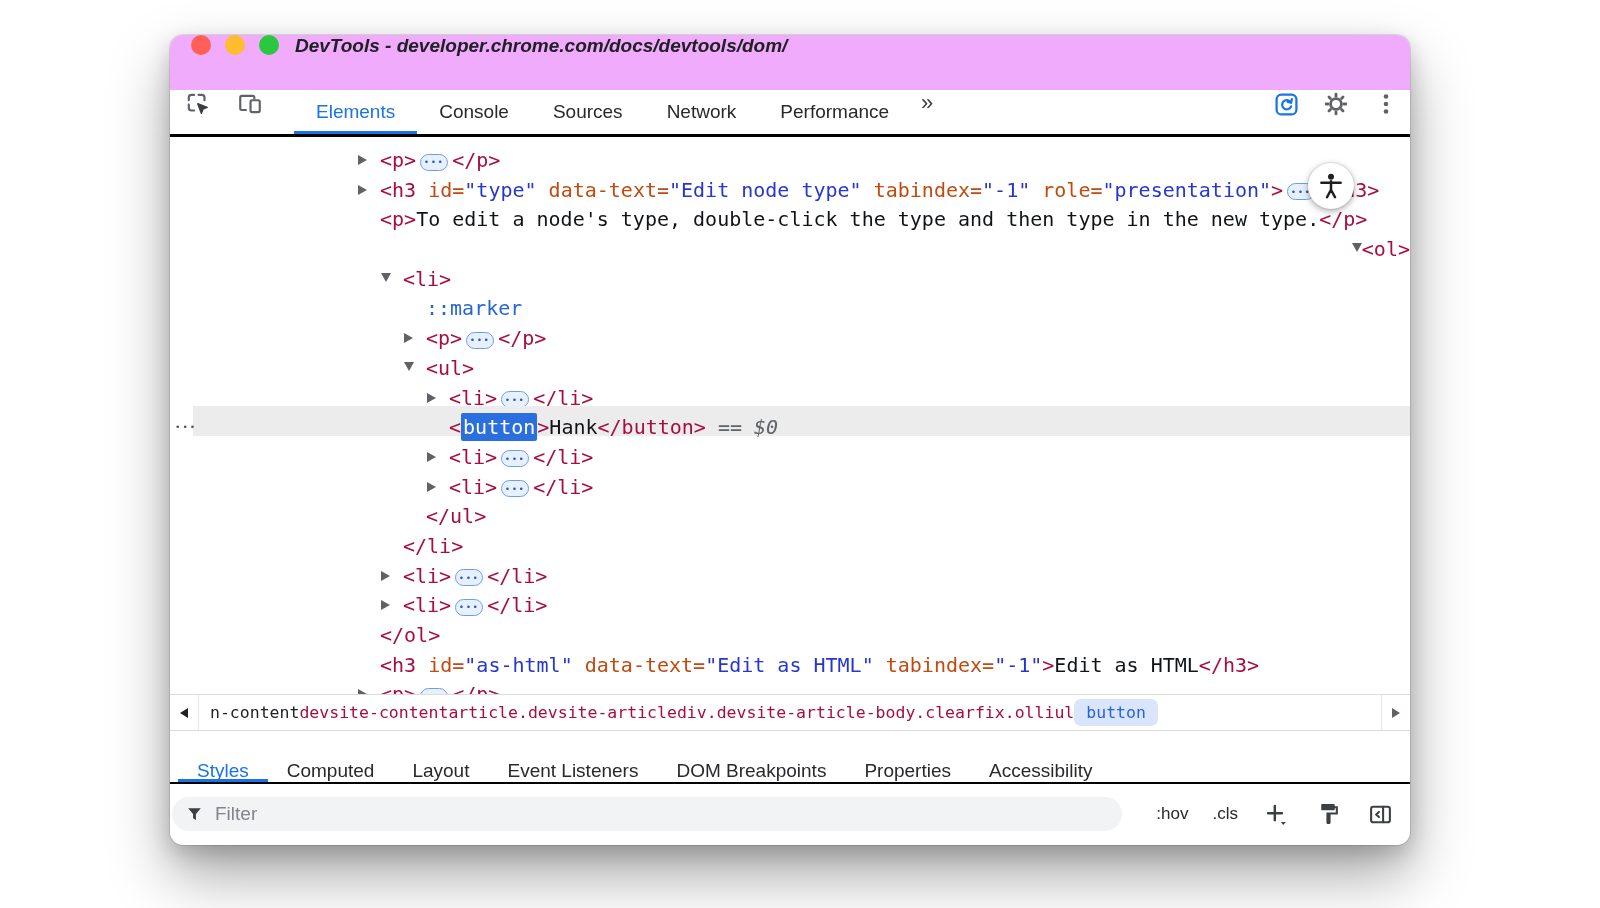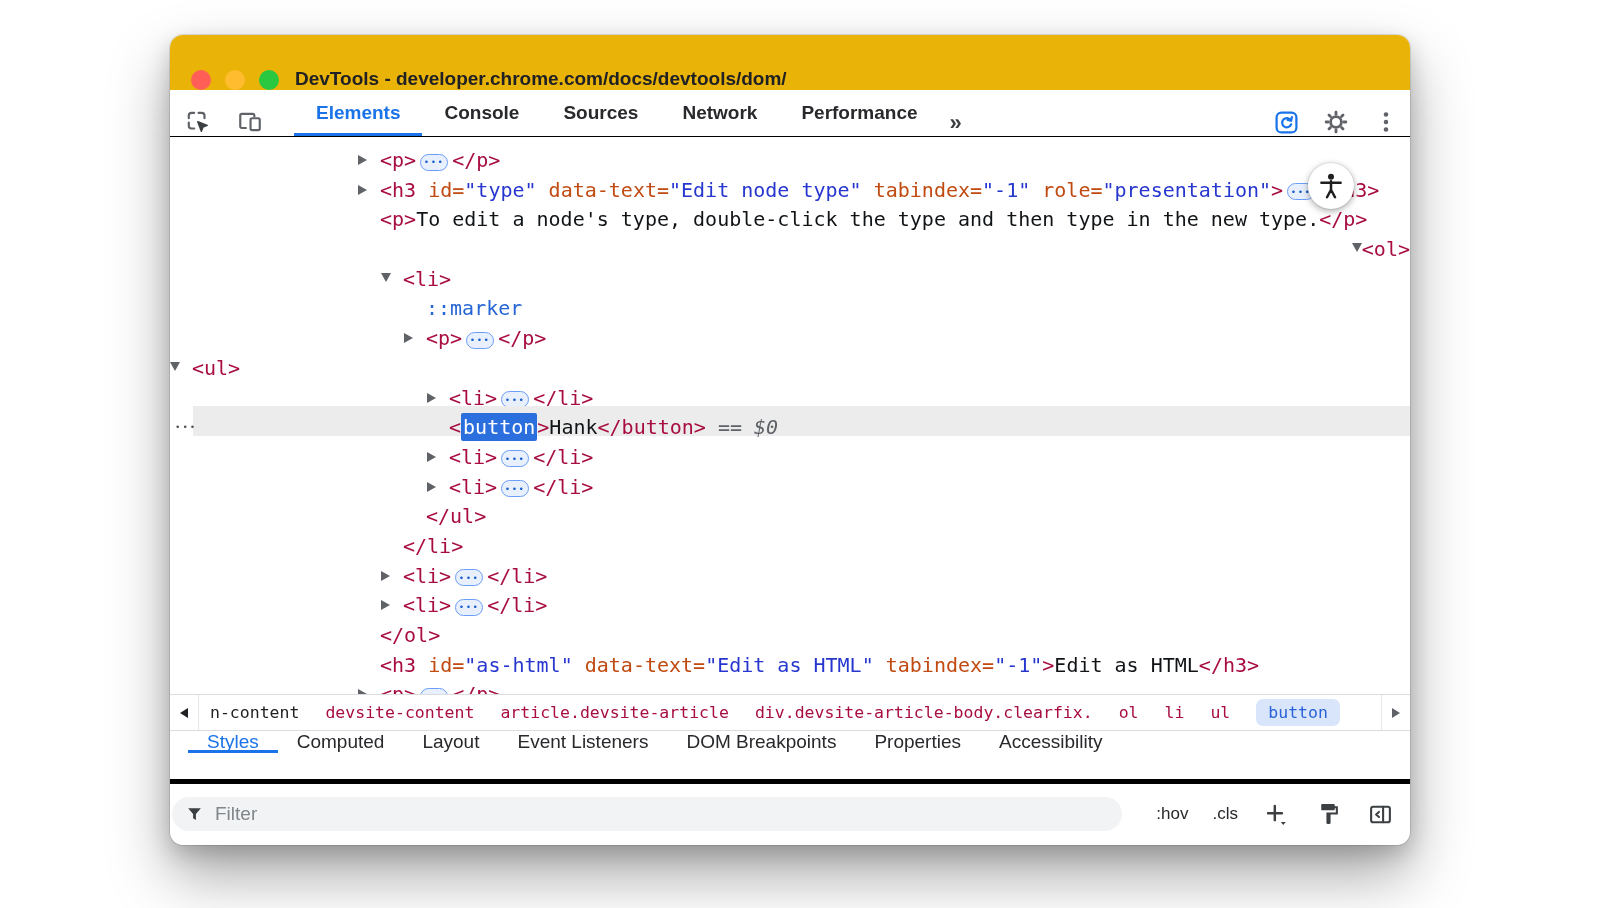--- a/index.html
+++ b/index.html
@@ -7,30 +7,30 @@
               font-family:"Liberation Sans", sans-serif; }
   button { background:none; border:none; padding:0; cursor:pointer; }
 
   .window {
     position:absolute; left:170px; top:35px; width:1240px; height:810px;
     background:#fff; border-radius:13px; overflow:hidden;
     box-shadow: 0 0 0 1px rgba(0,0,0,0.10), 0 30px 60px rgba(0,0,0,0.35), 0 8px 22px rgba(0,0,0,0.18);
   }
 
   
-  .titlebar { height:55px; position:relative; display:flex; align-items:flex-end; background:#eab308; }
+  .titlebar { height:55px; position:relative; display:flex; align-items:flex-start; background:#f0abfc;font-style:italic; }
   .traffic { position:absolute; left:21px; display:flex; gap:14px; align-items:center; }
   .light { width:20px; height:20px; border-radius:50%; display:inline-block; }
   .light.red { background:#ff5f57; }
   .light.yellow { background:#febc2e; }
   .light.green { background:#2ac840; }
   .title { margin-left:125px; font-size:19px; font-weight:bold; color:#202124; }
 
   
-  .toolbar { height:47px; border-bottom:1px solid #000000; display:flex; align-items:flex-end; position:relative;font-weight:bold; }
+  .toolbar { height:47px; border-bottom:3px solid #000000; display:flex; align-items:flex-start; position:relative; }
   .tool-icons-left { margin-left:14px; display:flex; gap:24px; align-items:center; }
   .icon-btn { width:28px; height:28px; display:flex; align-items:center; justify-content:center; }
   .panel-tabs { margin-left:30px; display:flex; height:100%; align-items:stretch; }
   .ptab { display:flex; align-items:center; padding:0 22px; font-size:19px; color:#28292c; }
   .ptab.active { color:var(--c-accent,#1a73e8); box-shadow: inset 0 -3px 0 var(--c-accent,#1a73e8); }
   .chevron { margin-left:10px; font-size:22px; color:#3c4043; }
   .tool-icons-right { position:absolute; right:10px; display:flex; gap:22px; align-items:center; }
 
   
   .dom-tree {
@@ -65,28 +65,28 @@
   }
 
   
   .crumbs { height:37px; border-top:1px solid #dadce0; border-bottom:1px solid #dadce0;
             display:flex; align-items:center; font-family:"DejaVu Sans Mono", monospace; font-size:16.5px; }
   .crumb-nav { width:29px; height:100%; display:flex; align-items:center; justify-content:center; flex:none; background:#fff; }
   .crumb-nav.left  { border-right:1px solid #e4e6e9; }
   .crumb-nav.right { border-left:1px solid #e4e6e9; margin-left:auto; }
   .tri-l { width:0;height:0;border-right:8px solid #202124;border-top:5px solid transparent;border-bottom:5px solid transparent; }
   .tri-r2 { width:0;height:0;border-left:8px solid #5f6368;border-top:5px solid transparent;border-bottom:5px solid transparent; }
-  .crumb-list { display:flex; align-items:center; gap:26px; padding-left:11px; overflow:hidden; white-space:nowrap; }
+  .crumb-list { display:flex; align-items:center; padding-left:11px; overflow:hidden; white-space:nowrap; }
   .crumb { color:var(--c-tag,#a80d3f); }
   .crumb.plain { color:#202124; }
   .crumb.selected { background:var(--c-crumb-selected-bg,#d9e5fb); color:var(--c-crumb-selected-fg,#2a62d8);
                     padding:4px 12px; border-radius:7px; }
 
   
-  .styles-tabs { height:53px; border-bottom:5px solid #000000; display:flex; align-items:flex-start; padding-left:18px; }
+  .styles-tabs { height:53px; border-bottom:2px solid #000000; display:flex; align-items:flex-end; padding-left:8px; }
   .stab { display:flex; align-items:center; padding:0 19px; font-size:19px; color:#28292c; }
   .stab.active { color:var(--c-accent,#1a73e8); box-shadow: inset 0 -3px 0 var(--c-accent,#1a73e8); }
 
   
   .filter-row { height:60px; display:flex; align-items:center; padding:0 16px 0 2px; }
   .filter-pill { width:950px; height:34px; border-radius:17px; background:#f1f3f4;
                  display:flex; align-items:center; padding:0 13px; gap:11px; flex:none; }
   .filter-pill input { border:none; outline:none; background:transparent; font-size:19px; color:#202124; width:760px;
                        font-family:"Liberation Sans", sans-serif; }
   .filter-pill input::placeholder { color:#80868b; }
@@ -172,21 +172,21 @@
         <path d="M4.3 9.3 L19.7 9.3 M12 8.2 V15 M12 15 L8.8 21 M12 15 L15.2 21"></path>
       </svg>
     </div>
   <div class="tree-row" style="padding-left: 188px;"><span class="arrow"><i class="tri-right"></i></span><span class="tok-tag">&lt;p&gt;</span><span class="pill">•••</span><span class="tok-tag">&lt;/p&gt;</span></div>
       <div class="tree-row" style="padding-left: 188px;"><span class="arrow"><i class="tri-right"></i></span><span class="tok-tag">&lt;h3</span><span class="tok-attr"> id=</span><span class="tok-val">"type"</span><span class="tok-attr"> data-text=</span><span class="tok-val">"Edit node type"</span><span class="tok-attr"> tabindex=</span><span class="tok-val">"-1"</span><span class="tok-attr"> role=</span><span class="tok-val">"presentation"</span><span class="tok-tag">&gt;</span><span class="pill">•••</span><span class="tok-tag">&lt;/h3&gt;</span></div>
       <div class="tree-row" style="padding-left: 188px;"><span class="arrow"></span><span class="tok-tag">&lt;p&gt;</span><span class="tok-text">To edit a node's type, double-click the type and then type in the new type.</span><span class="tok-tag">&lt;/p&gt;</span></div>
       <div class="tree-row" style="padding-left: 188px; text-align: right;"><span class="arrow"><i class="tri-down"></i></span><span class="tok-tag">&lt;ol&gt;</span></div>
       <div class="tree-row" style="padding-left: 211px;"><span class="arrow"><i class="tri-down"></i></span><span class="tok-tag">&lt;li&gt;</span></div>
       <div class="tree-row" style="padding-left: 234px;"><span class="arrow"></span><span class="tok-marker">::marker</span></div>
       <div class="tree-row" style="padding-left: 234px;"><span class="arrow"><i class="tri-right"></i></span><span class="tok-tag">&lt;p&gt;</span><span class="pill">•••</span><span class="tok-tag">&lt;/p&gt;</span></div>
-      <div class="tree-row" style=""><span class="arrow"><i class="tri-down"></i></span><span class="tok-tag">&lt;ul&gt;</span></div>
+      <div class="tree-row" style="padding-left: 234px;"><span class="arrow"><i class="tri-down"></i></span><span class="tok-tag">&lt;ul&gt;</span></div>
       <div class="tree-row" style="padding-left: 257px;"><span class="arrow"><i class="tri-right"></i></span><span class="tok-tag">&lt;li&gt;</span><span class="pill">•••</span><span class="tok-tag">&lt;/li&gt;</span></div>
       <div class="tree-row selected" style="padding-left: 257px;"><span class="gutter-dots">•••</span><span class="arrow"></span><span class="tok-tag">&lt;</span><span class="tok-sel">button</span><span class="tok-tag">&gt;</span><span class="tok-text">Hank</span><span class="tok-tag">&lt;/button&gt;</span><span class="tok-eq"> == </span><span class="tok-dollar">$0</span></div>
       <div class="tree-row" style="padding-left: 257px;"><span class="arrow"><i class="tri-right"></i></span><span class="tok-tag">&lt;li&gt;</span><span class="pill">•••</span><span class="tok-tag">&lt;/li&gt;</span></div>
       <div class="tree-row" style="padding-left: 257px;"><span class="arrow"><i class="tri-right"></i></span><span class="tok-tag">&lt;li&gt;</span><span class="pill">•••</span><span class="tok-tag">&lt;/li&gt;</span></div>
       <div class="tree-row" style="padding-left: 234px;"><span class="arrow"></span><span class="tok-tag">&lt;/ul&gt;</span></div>
       <div class="tree-row" style="padding-left: 211px;"><span class="arrow"></span><span class="tok-tag">&lt;/li&gt;</span></div>
       <div class="tree-row" style="padding-left: 211px;"><span class="arrow"><i class="tri-right"></i></span><span class="tok-tag">&lt;li&gt;</span><span class="pill">•••</span><span class="tok-tag">&lt;/li&gt;</span></div>
       <div class="tree-row" style="padding-left: 211px;"><span class="arrow"><i class="tri-right"></i></span><span class="tok-tag">&lt;li&gt;</span><span class="pill">•••</span><span class="tok-tag">&lt;/li&gt;</span></div>
       <div class="tree-row" style="padding-left: 188px;"><span class="arrow"></span><span class="tok-tag">&lt;/ol&gt;</span></div>
       <div class="tree-row" style="padding-left: 188px;"><span class="arrow"></span><span class="tok-tag">&lt;h3</span><span class="tok-attr"> id=</span><span class="tok-val">"as-html"</span><span class="tok-attr"> data-text=</span><span class="tok-val">"Edit as HTML"</span><span class="tok-attr"> tabindex=</span><span class="tok-val">"-1"</span><span class="tok-tag">&gt;</span><span class="tok-text">Edit as HTML</span><span class="tok-tag">&lt;/h3&gt;</span></div>

